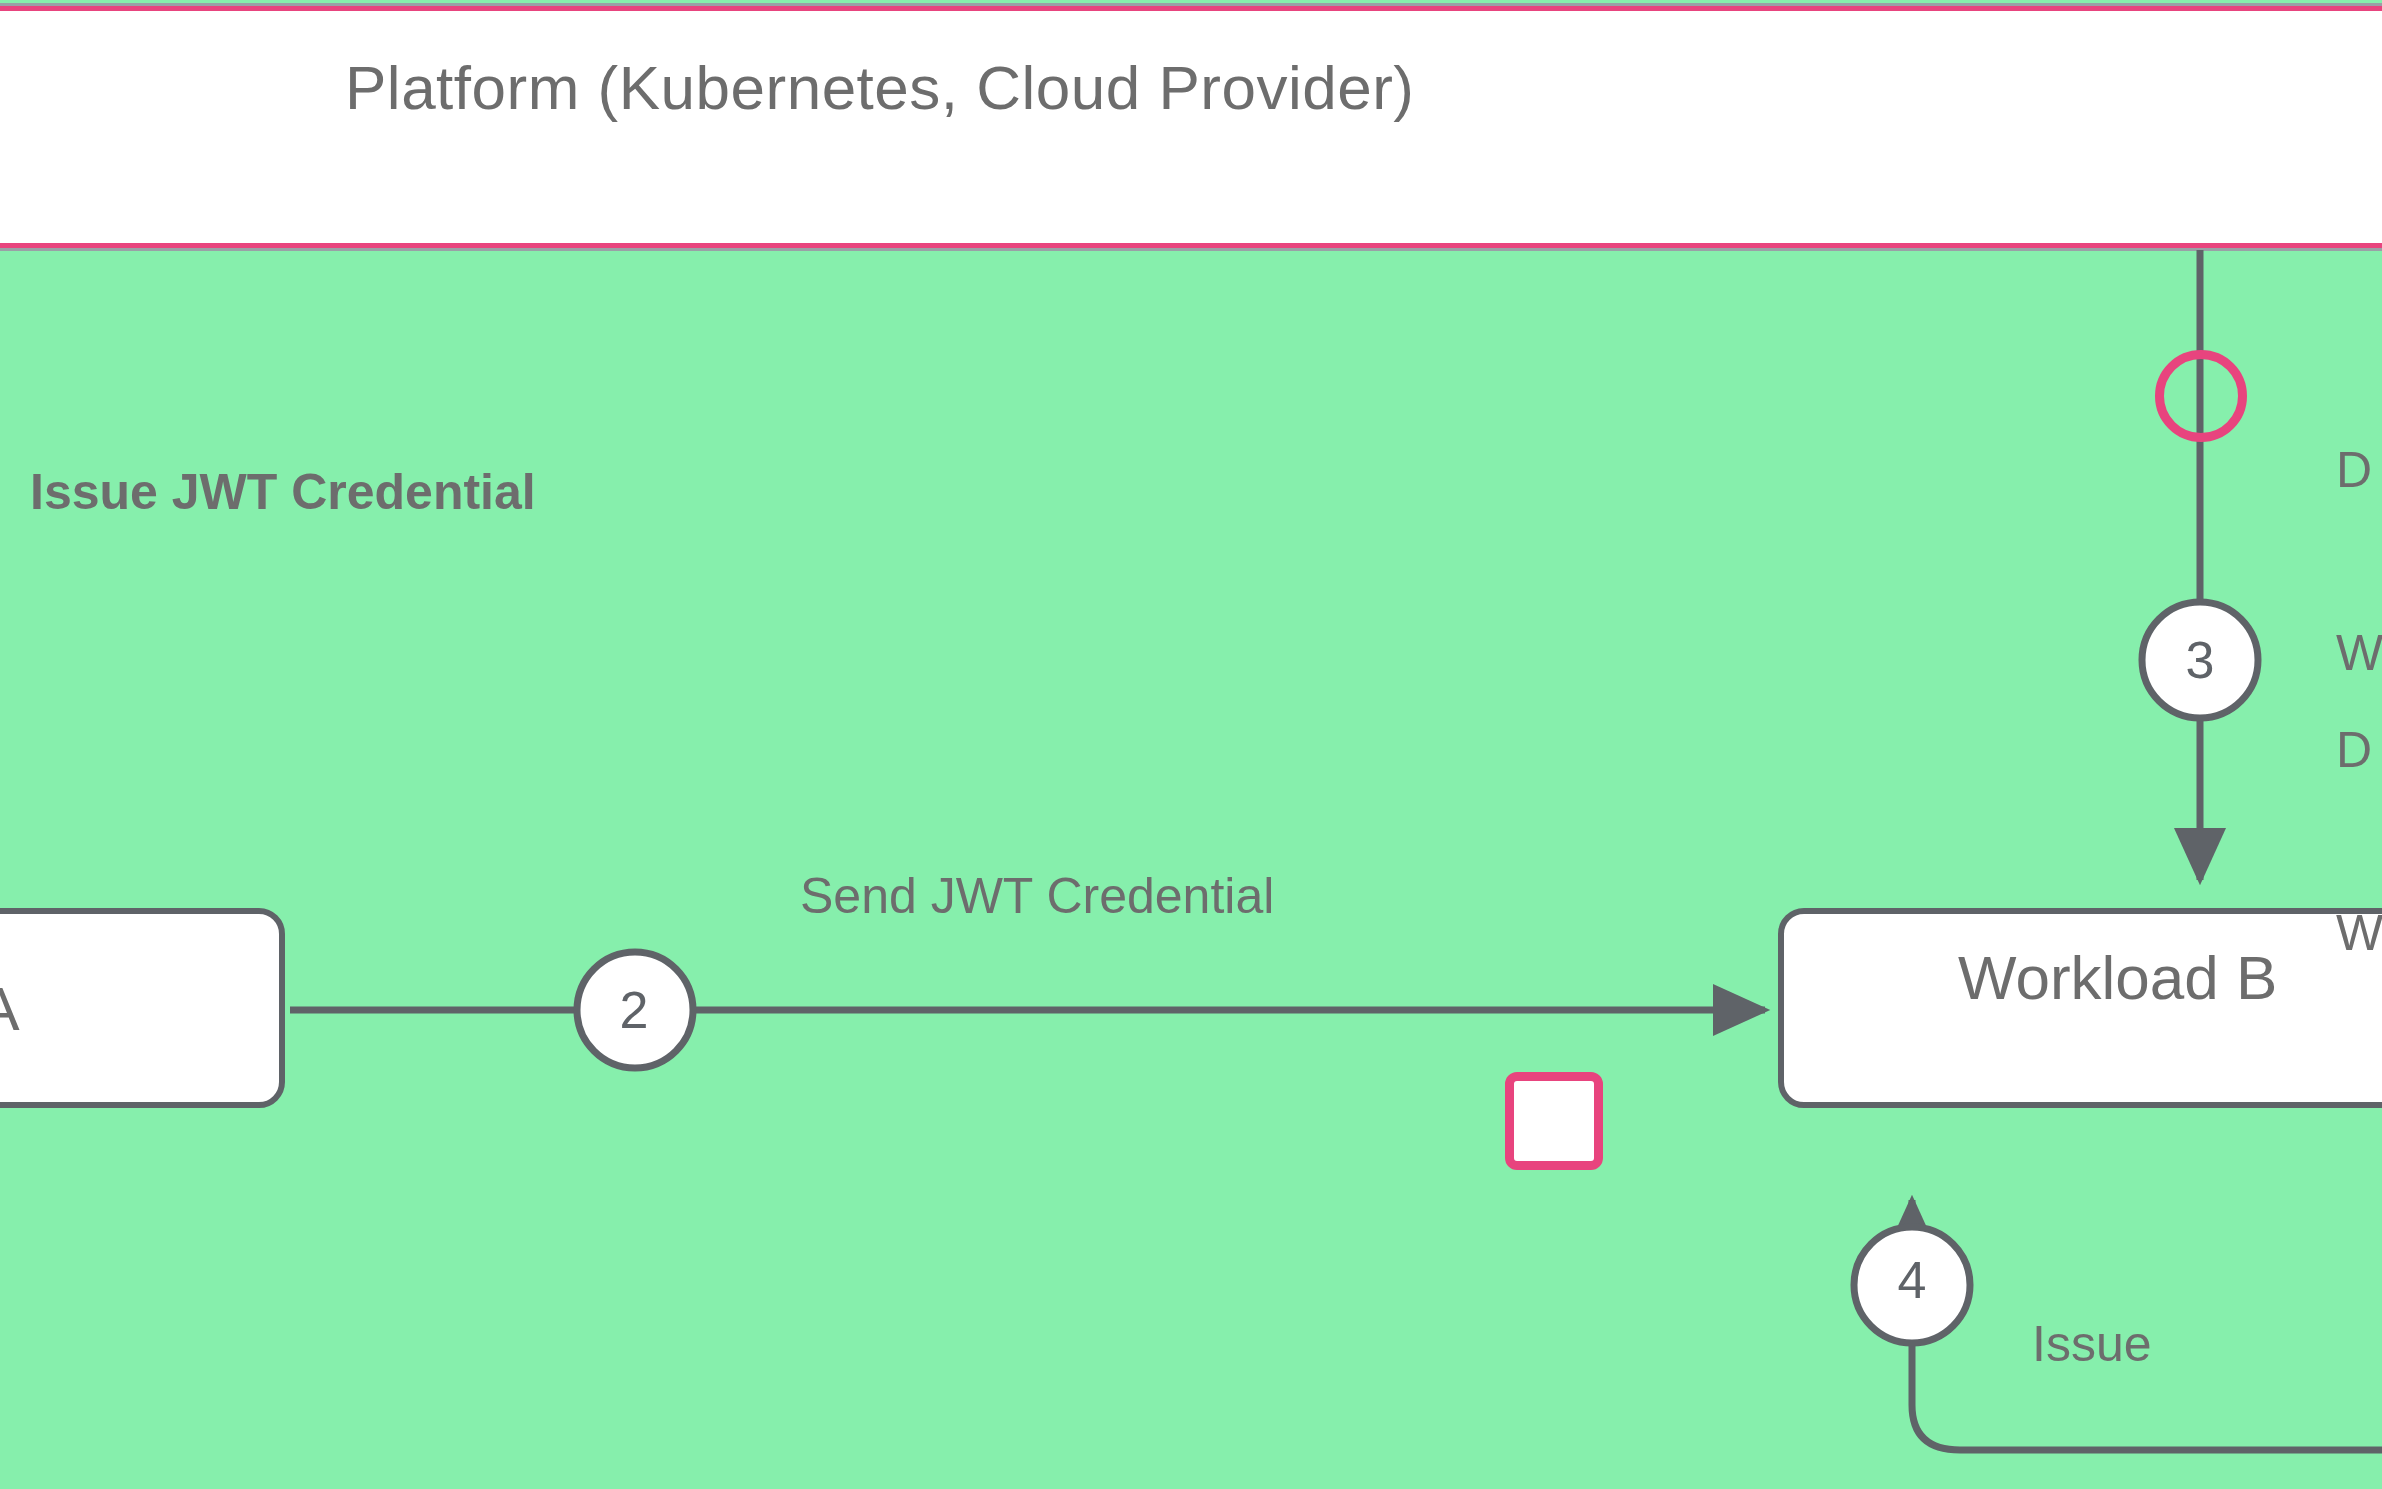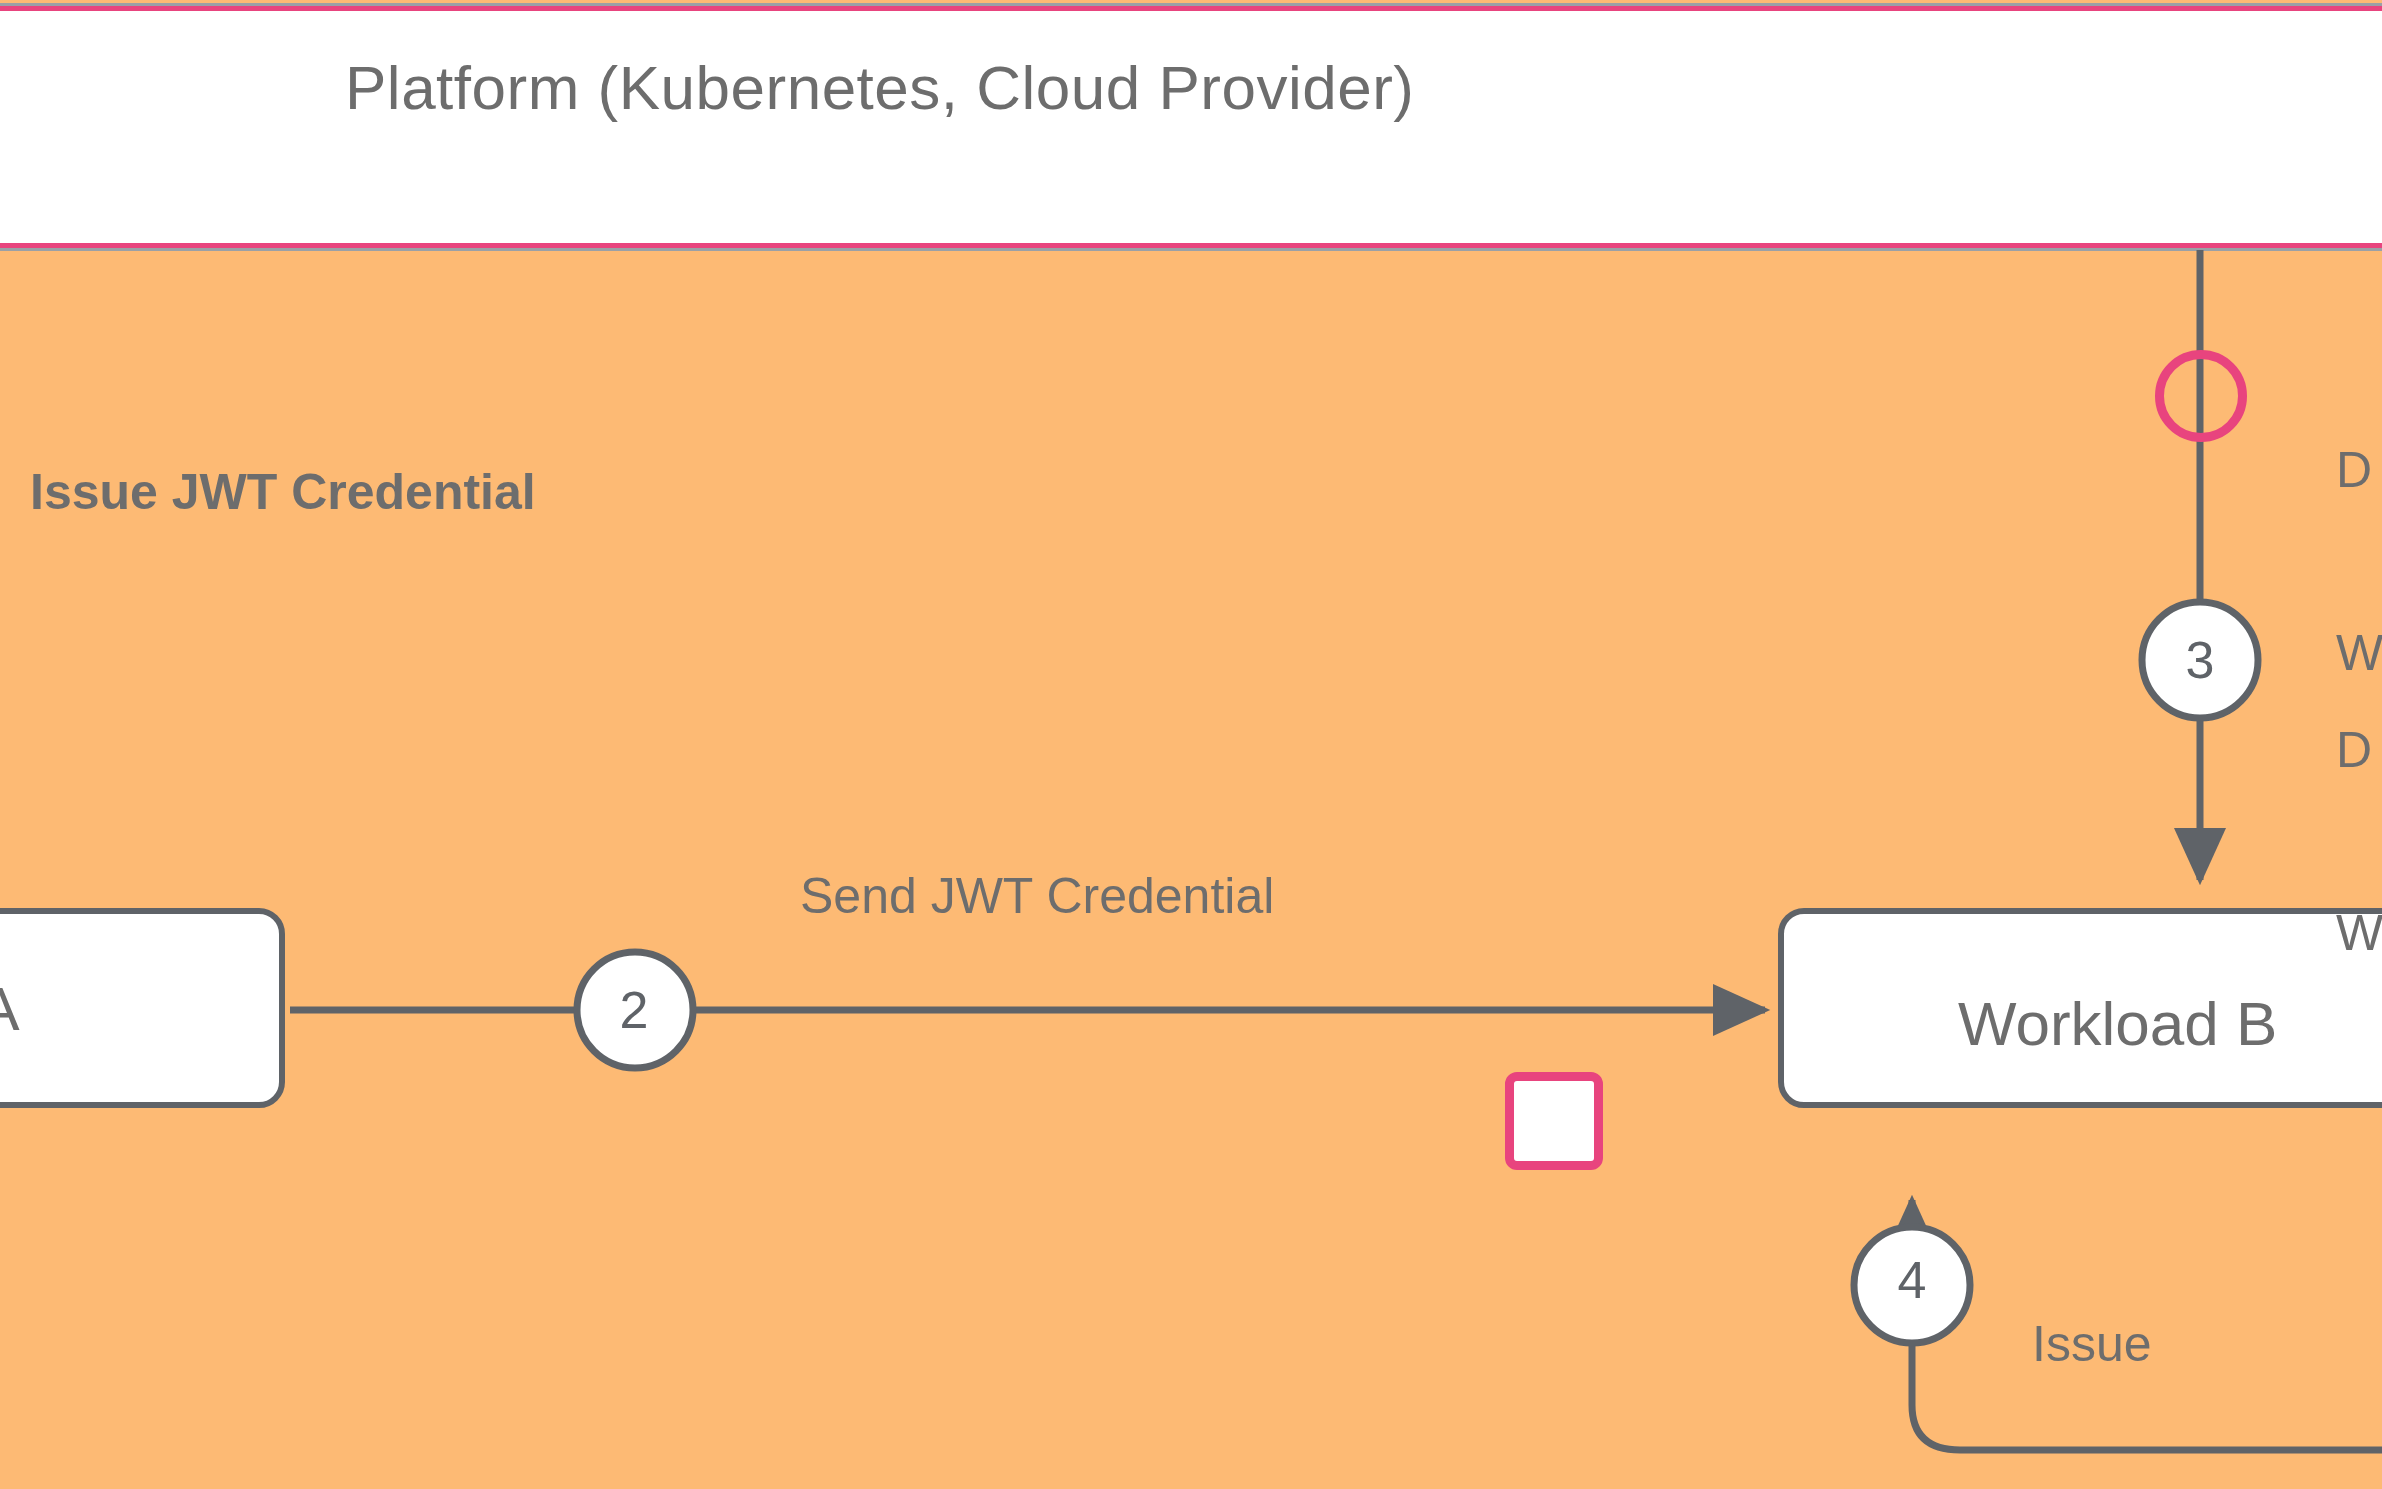--- a/index.html
+++ b/index.html
@@ -7,21 +7,21 @@
     padding: 0;
     background: #ffffff;
   }
   body {
     font-family: "Liberation Sans", sans-serif;
   }
   #canvas {
     position: relative;
     width: 2382px;
     height: 1489px;
-    background: #fdba74;
+    background: #86efac;
     overflow: hidden;
   }
   svg.layer {
     position: absolute;
     top: 0;
     left: 0;
     width: 2382px;
     height: 1489px;
     overflow: visible;
   }
@@ -122,21 +122,21 @@
     border-radius: 26px;
     background: #ffffff;
     box-sizing: border-box;
   }
   #workload-a-label {
     left: -70px;
     top: 973px;
   }
   #workload-b-label {
     left: 1958px;
-    top: 988px;
+    top: 942px;
   }
   .numlabel {
     position: absolute;
     font-size: 52px;
     color: #5f6368;
     text-align: center;
     white-space: pre;
   }
   #num2-label { left: 582px; top: 980px; width: 104px; }
   #num3-label { left: 2148px; top: 630px; width: 104px; }

